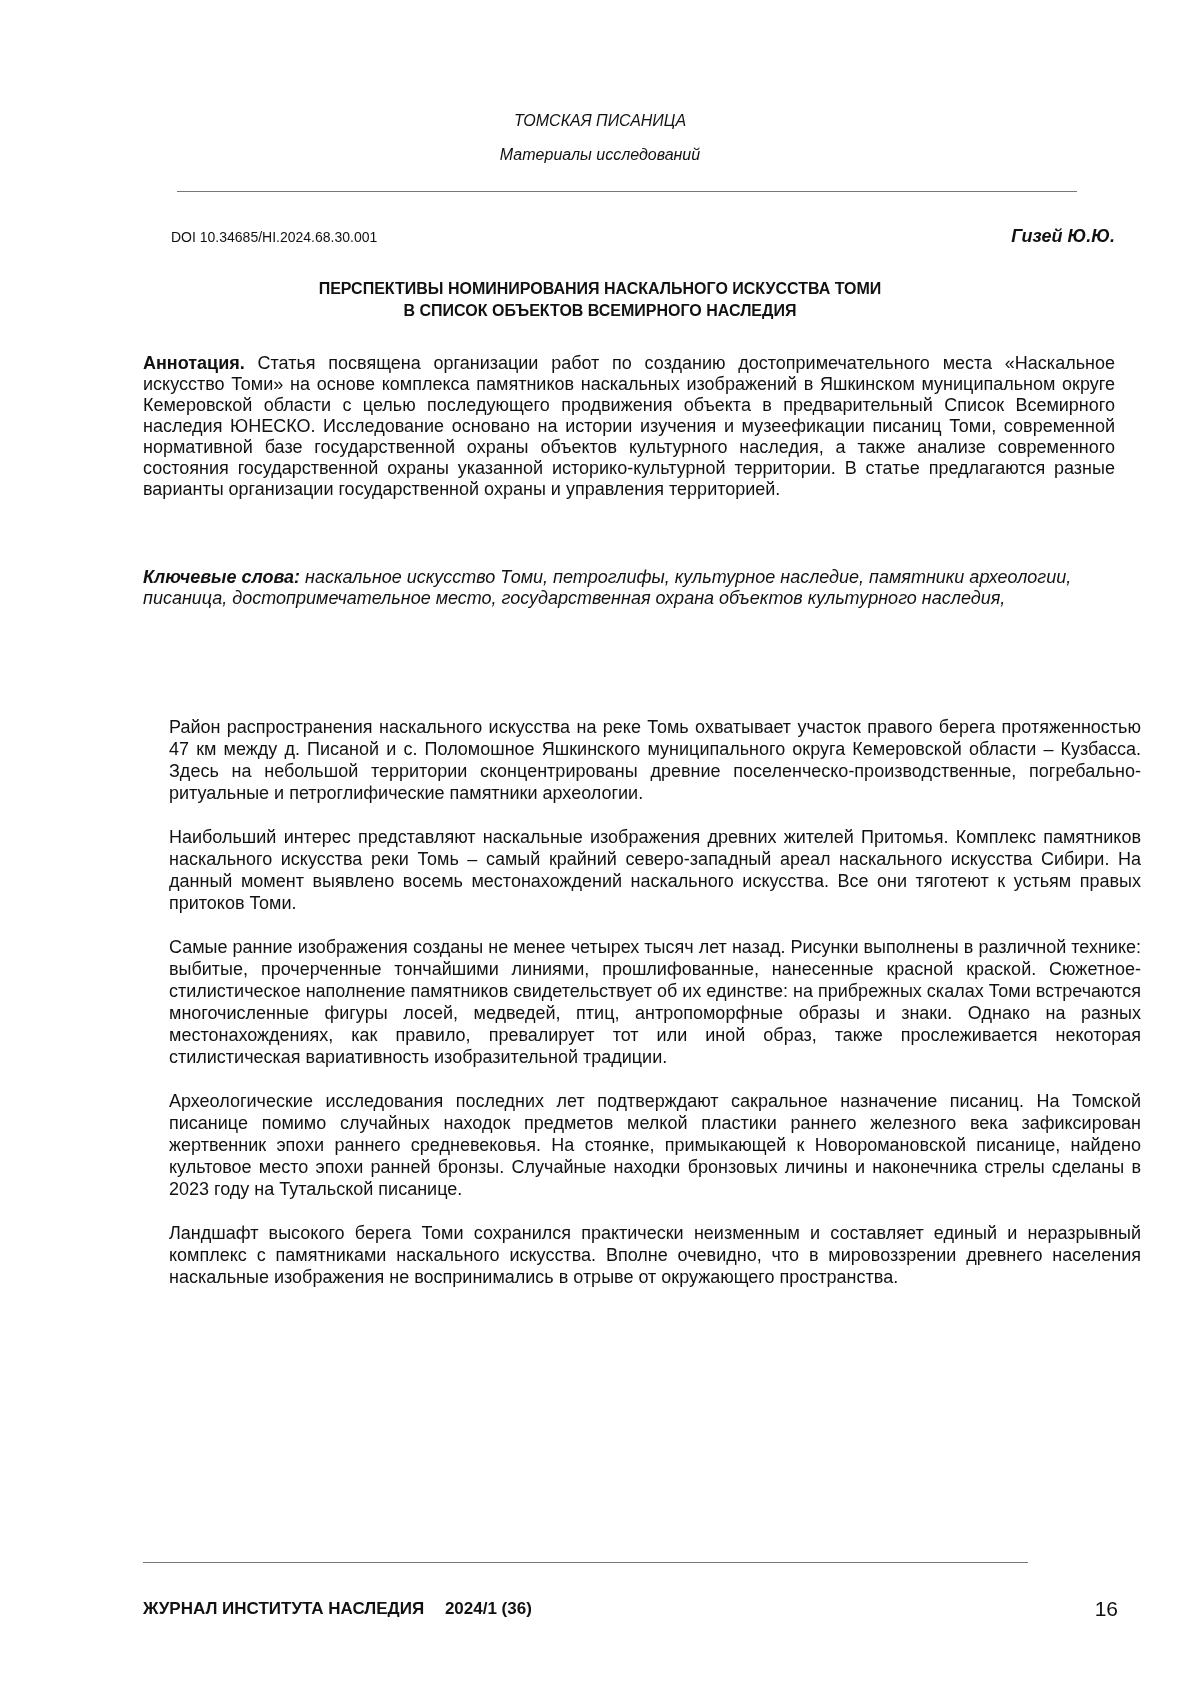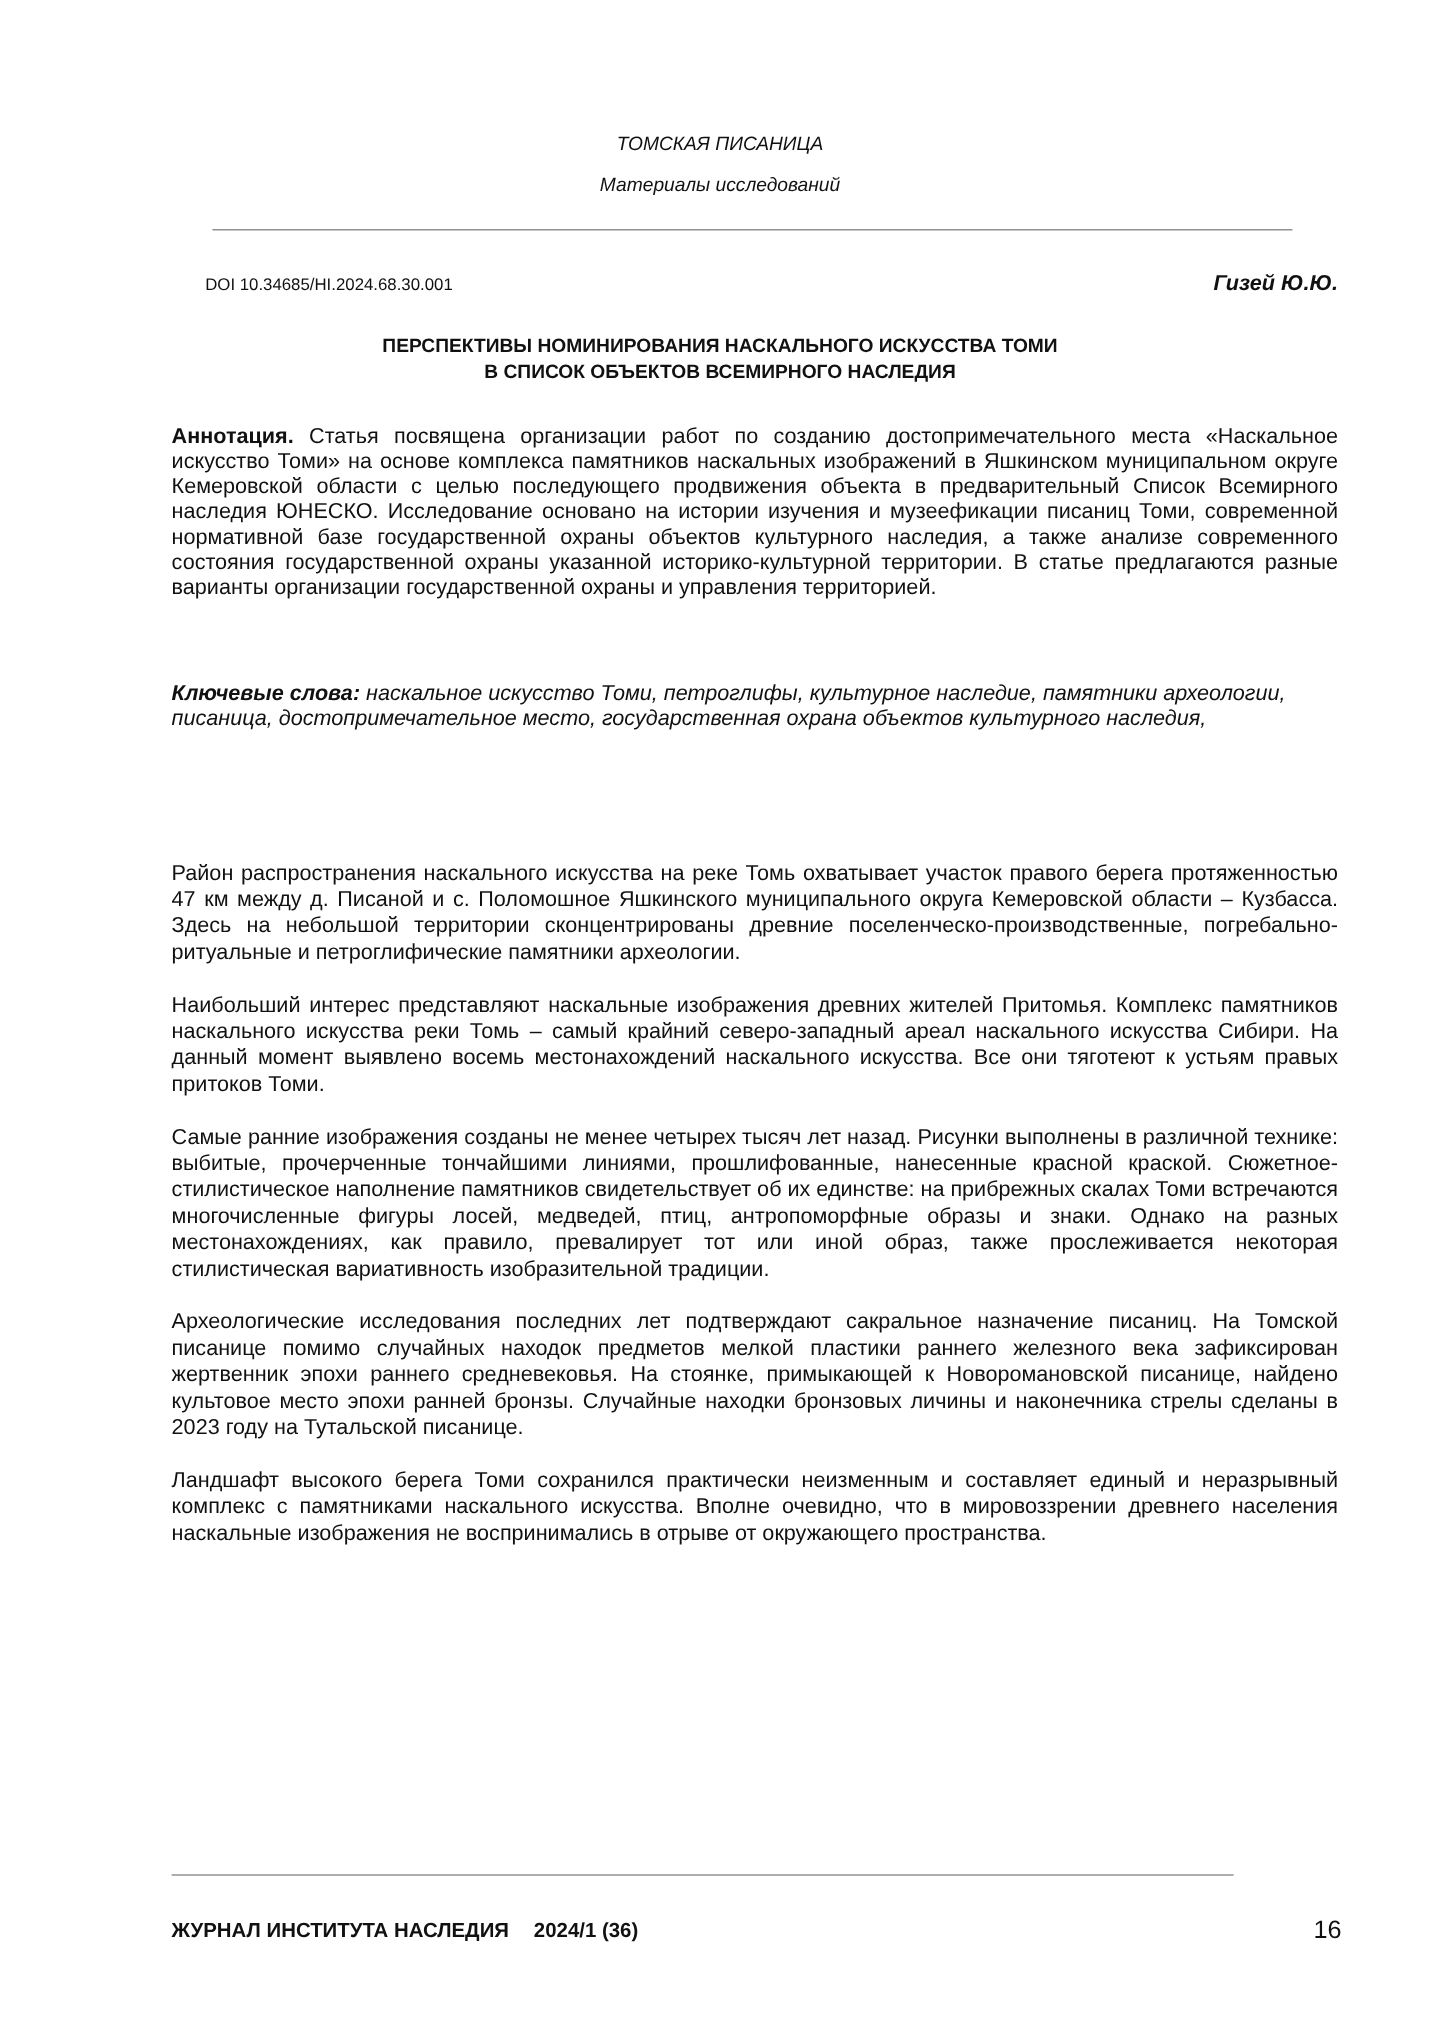--- a/index.html
+++ b/index.html
@@ -11,21 +11,21 @@
   .hdr-sub { top:146px; }
   .rule-top { position:absolute; left:177px; top:191px; width:900px; border-top:1px solid #777; }
   .doi { position:absolute; left:143px; top:229px; font-size:14px;margin-left:28px; }
   .author { position:absolute; right:85px; top:226px; font-size:18px; font-weight:bold; font-style:italic; }
   .title { position:absolute; left:0; width:1200px; top:278px; text-align:center; font-weight:bold; font-size:16px; line-height:22px; }
   .block { position:absolute; left:143px; width:972px; font-size:18px; line-height:21px; text-align:justify; }
   .abstract { top:353px; }
   .keywords { top:567px; font-style:italic; text-align:left; }
   .label { font-weight:bold; }
   .body p { margin:0 0 22px 0; }
-  .body { top:716px; font-size:18px; line-height:22px; }
+  .body { top:716px; font-size:18px; line-height:22px;margin-left:26px; }
   .rule-bot { position:absolute; left:143px; top:1562px; width:885px; border-top:1px solid #777; }
   .journal { position:absolute; left:143px; top:1599px; font-weight:bold; font-size:17px; }
   .journal .issue { margin-left:16px; }
   .pagenum { position:absolute; right:82px; top:1597px; font-size:21px; }
 </style>
 </head>
 <body>
 
 <div class="page">
   <div class="hdr hdr-title">ТОМСКАЯ ПИСАНИЦА</div>

